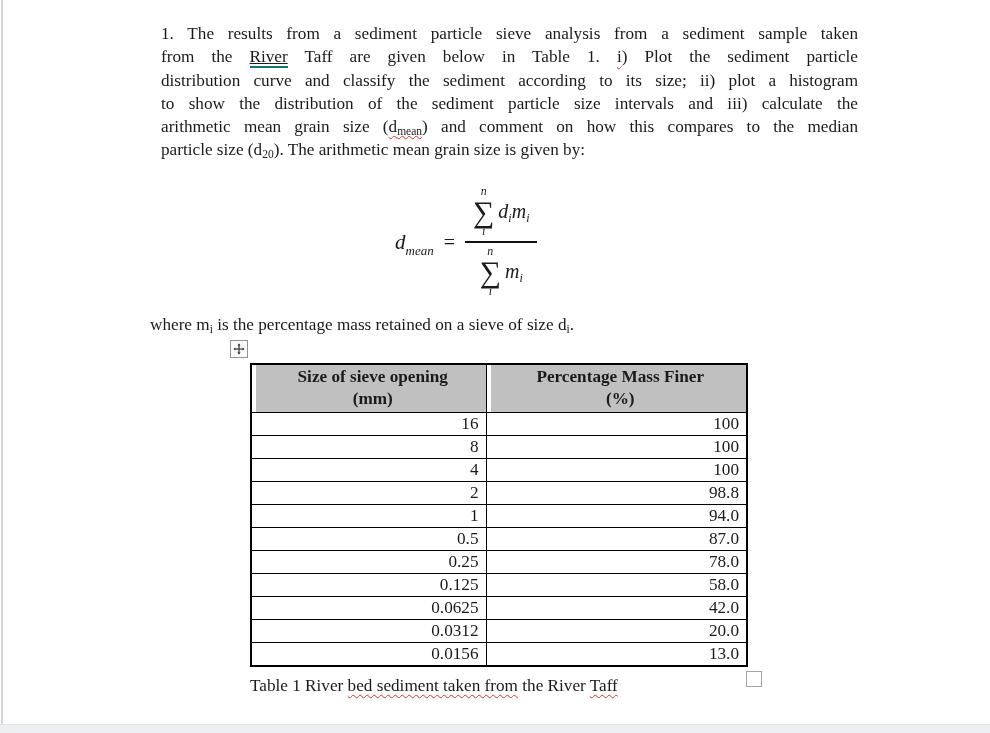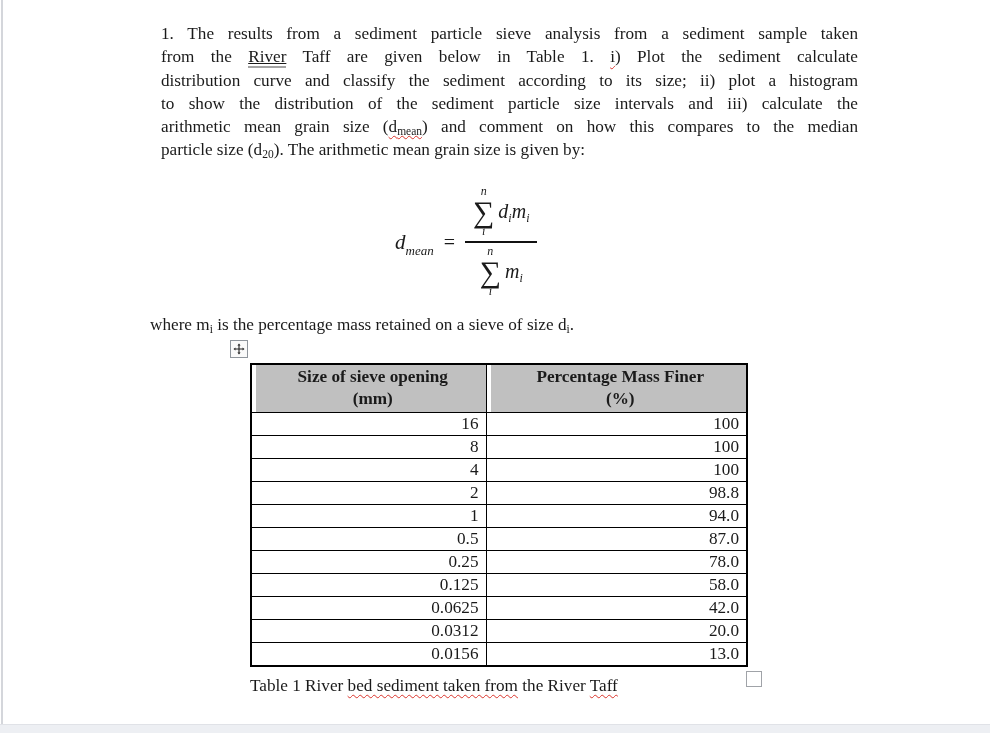--- a/index.html
+++ b/index.html
@@ -24,21 +24,21 @@
   .para {
     position:absolute; left:150px; top:22px; width:697px;
     font-size:17.2px; line-height:23.3px;margin-left:11px;
   }
   .pline { text-align:justify; text-align-last:justify; white-space:normal; }
   .pline.last { text-align-last:auto; }
   sub.txt { font-size:11.5px; vertical-align:-3px; line-height:0; }
   .river {
     text-decoration:underline;
     text-decoration-color:#1a1a1a;
-    border-bottom:2px solid #a3a3a3;
+    border-bottom:2px solid #0f766e;
   }
   .squiggle {
     text-decoration-line:underline;
     text-decoration-style:wavy;
     text-decoration-color:#d9342b;
     text-decoration-thickness:1px;
     text-underline-offset:3px;
   }
 
   
@@ -107,21 +107,21 @@
   }
 </style>
 </head>
 <body>
 
 <div class="left-edge"></div>
 <div class="bottom-strip"></div>
 
 <div class="para">
   <div class="pline"><span>1. The results from a sediment particle sieve analysis from a sediment sample taken</span></div>
-  <div class="pline"><span>from the </span><span class="river">River</span><span> Taff are given below in Table 1. </span><span class="squiggle">i</span><span>) Plot the sediment calculate</span></div>
+  <div class="pline"><span>from the </span><span class="river">River</span><span> Taff are given below in Table 1. </span><span class="squiggle">i</span><span>) Plot the sediment particle</span></div>
   <div class="pline"><span>distribution curve and classify the sediment according to its size; ii) plot a histogram</span></div>
   <div class="pline"><span>to show the distribution of the sediment particle size intervals and iii) calculate the</span></div>
   <div class="pline"><span>arithmetic mean grain size (</span><span class="squiggle"><span>d</span><sub class="txt">mean</sub></span><span>) and comment on how this compares to the median</span></div>
   <div class="pline last"><span>particle size (d</span><sub class="txt">20</sub><span>). The arithmetic mean grain size is given by:</span></div>
 </div>
 
 <div class="formula">
   <span class="f-lhs"><span class="it">d</span><sub>mean</sub></span>
   <span class="f-eq">=</span>
   <span class="frac">

